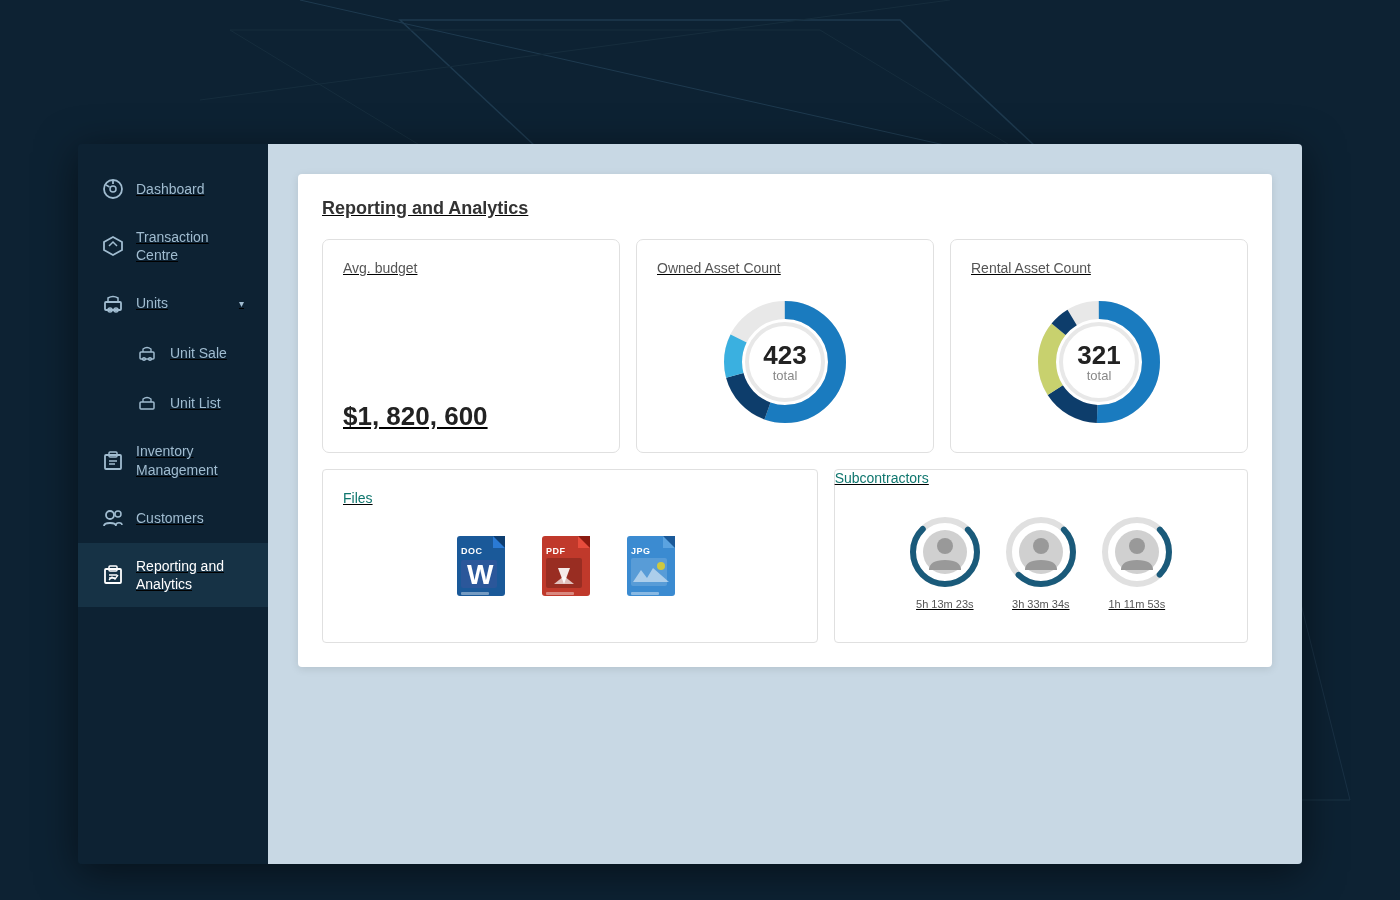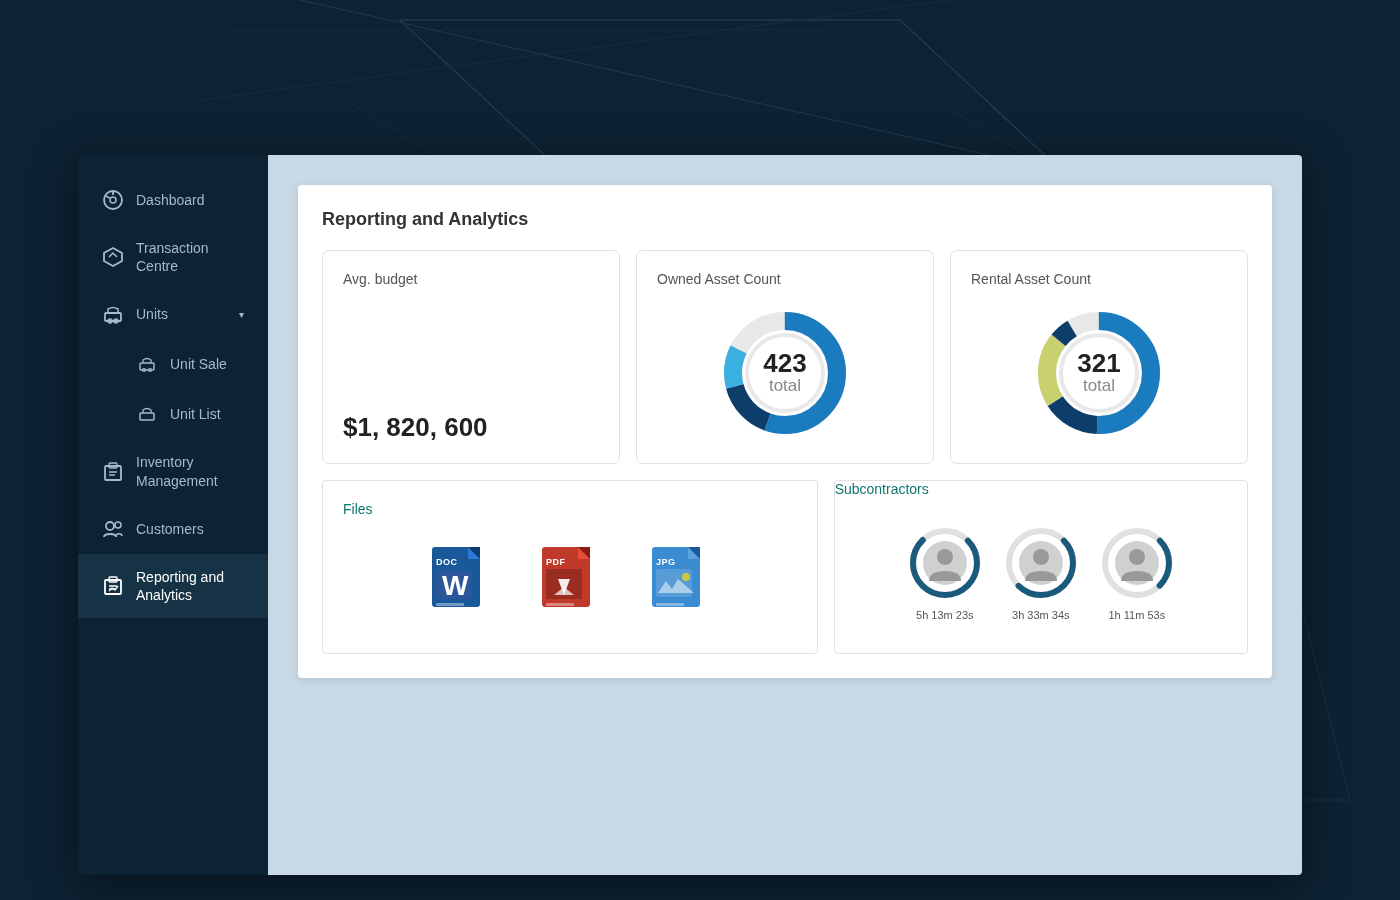--- a/index.html
+++ b/index.html
@@ -8,28 +8,29 @@
       height: 900px;
       background: #0d2233;
       font-family: 'Segoe UI', Arial, sans-serif;
       overflow: hidden;
       position: relative;
     }
 
     
     .app-container {
       position: absolute;
-      top: 155px;
+      top: 144px;
       left: 78px;
       width: 1224px;
       height: 720px;
       display: flex;
       border-radius: 4px;
       overflow: hidden;
       box-shadow: 0 8px 40px rgba(0,0,0,0.5);
+      text-decoration: underline;
     }
 
     
     .sidebar {
       width: 190px;
       min-width: 190px;
       background: #0d2233;
       display: flex;
       flex-direction: column;
       padding: 20px 0;
@@ -144,21 +145,21 @@
     }
     .donut-center .num {
       display: block;
       font-size: 26px;
       font-weight: 700;
       color: #222;
       line-height: 1;
     }
     .donut-center .lbl {
       display: block;
-      font-size: 17px;
+      font-size: 13px;
       color: #888;
     }
 
     
     .bottom-row {
       display: flex;
       gap: 16px;
     }
 
     .files-card {
@@ -176,21 +177,21 @@
 
     .card-title {
       font-size: 14px;
       color: #0f766e;
       margin-bottom: 16px;
       font-weight: 500;
     }
 
     .files-row {
       display: flex;
-      gap: 40px;
+      gap: 15px;
       align-items: center;
       justify-content: center;
       padding: 10px 0;
     }
 
     
     .file-icon {
       width: 70px;
       height: 80px;
       position: relative;

